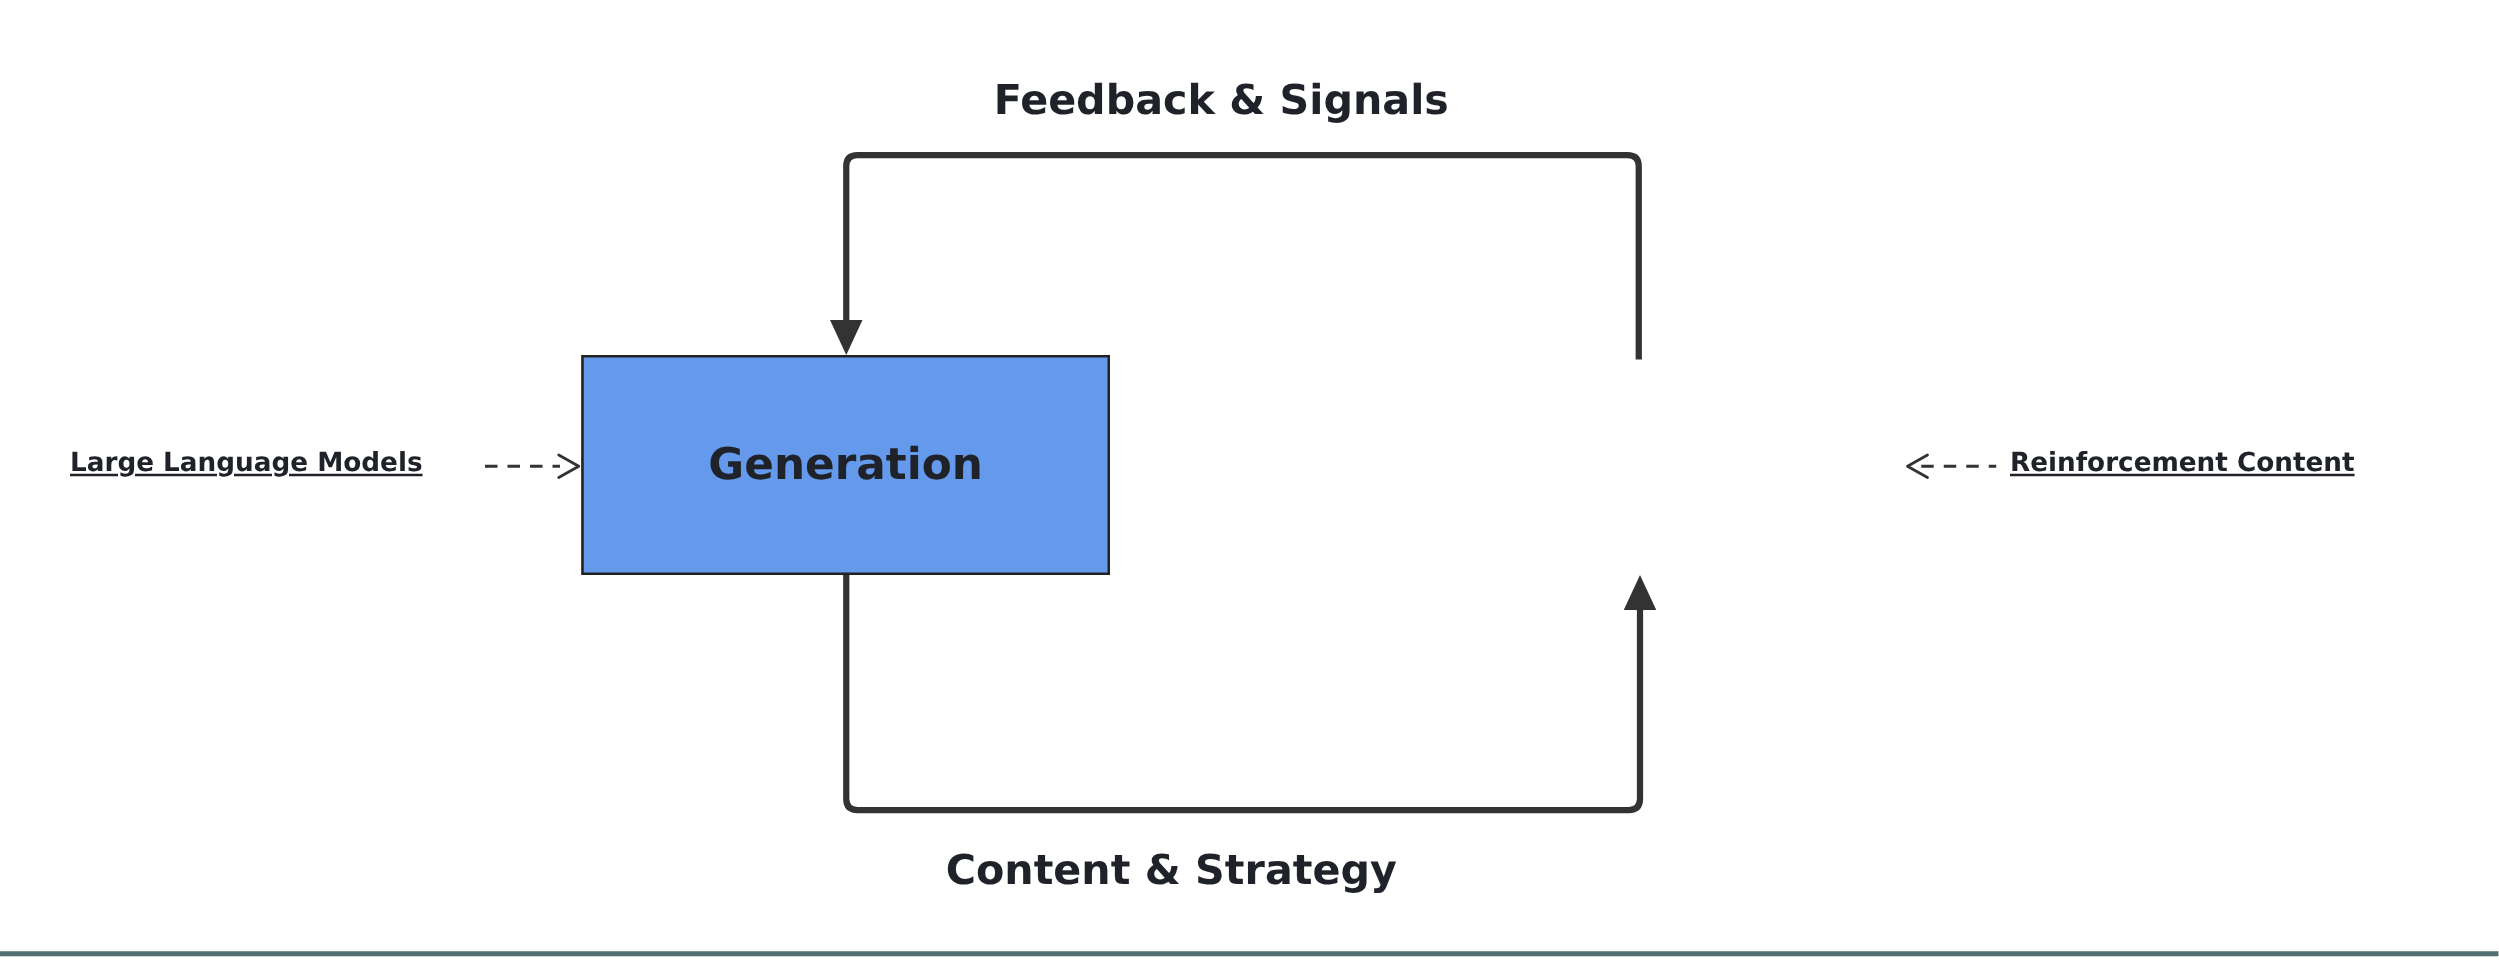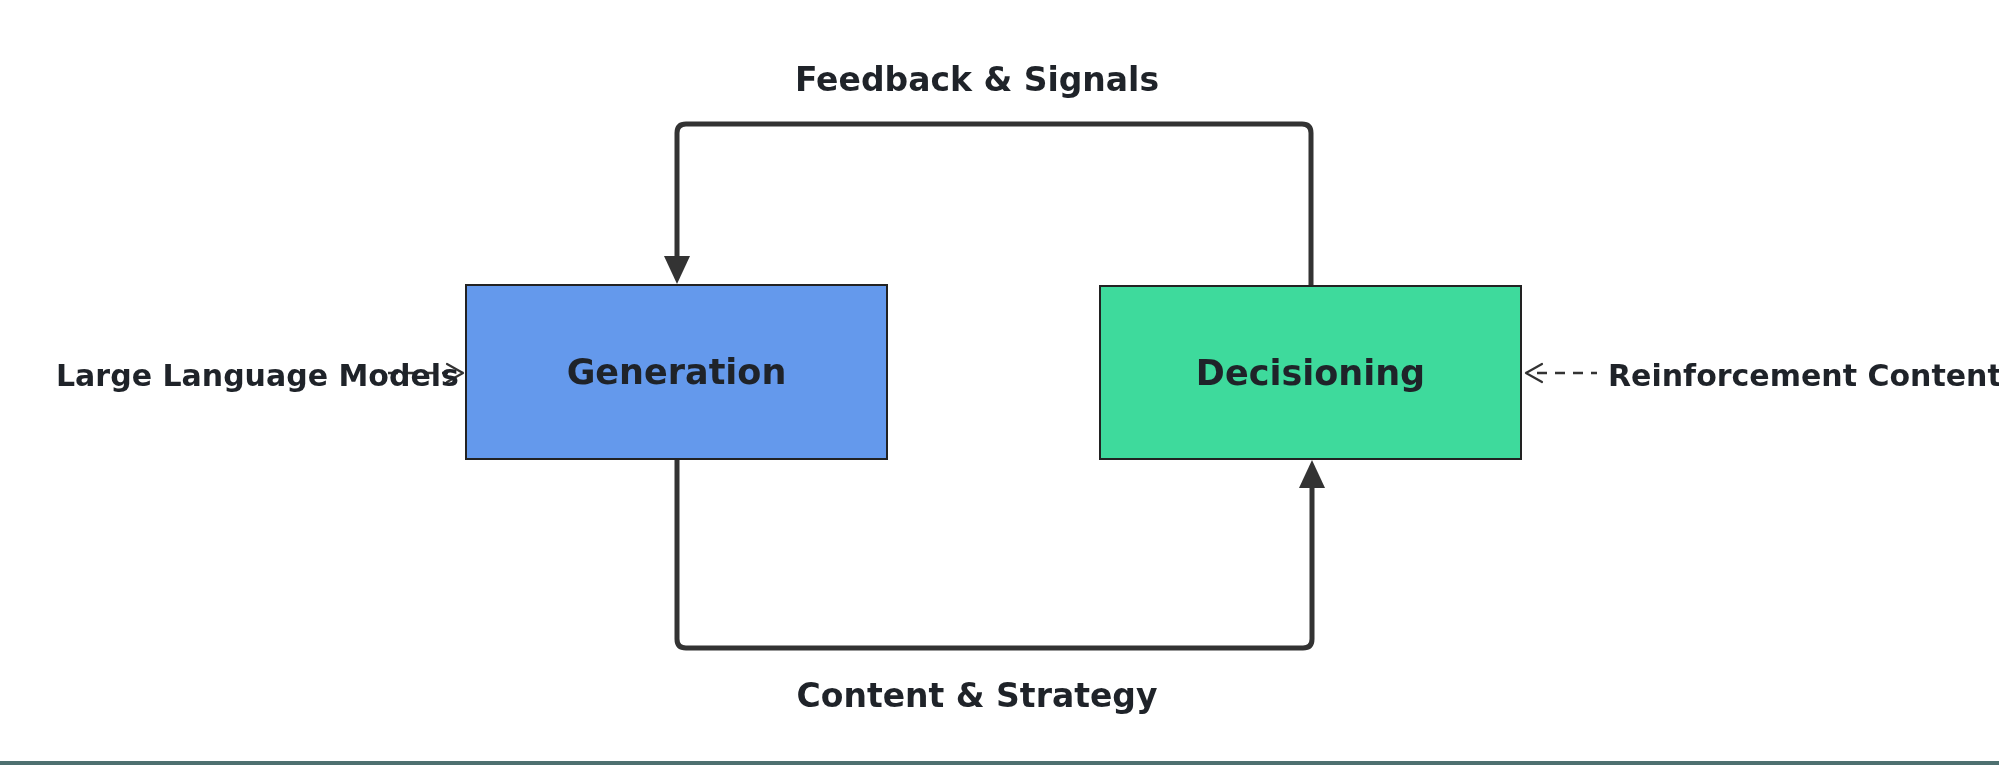--- a/index.html
+++ b/index.html
@@ -64,28 +64,29 @@
   }
   .edge-label {
     position: absolute;
     transform: translateX(-50%);
     white-space: nowrap;
     font-weight: 700;
     font-size: 33px;
     color: var(--text, #1f2329);
   }
   .edge-label-top  { left: 977px; top: 60px; }
-  .edge-label-bottom { left: 977px; top: 676px; }
+  .edge-label-bottom { left: 937px; top: 676px; }
   .side-label {
     position: absolute;
     white-space: nowrap;
     font-weight: 700;
-    font-size: 30px;
+    font-size: 21px;
     color: var(--text, #1f2329);
     top: 358px;
+    text-decoration: underline;
   }
   .side-label-left  { left: 56px; }
   .side-label-right { left: 1608px; }
   .footer-bar {
     position: absolute;
     left: 0; top: 761px;
     width: 100%; height: 4px;
     background: var(--footer, #4e7070);
   }
 </style>
@@ -114,23 +115,20 @@
     <g>
       <path class="dashed-line" d="M 1537 373 L 1597 373"></path>
       <path class="chevron" d="M 1526 373 L 1542 364 M 1526 373 L 1542 382"></path>
     </g>
   </svg>
 
   <div class="node node-generation" style="background: rgb(100, 153, 236);">
     <span>Generation</span>
   </div>
 
-  <div class="node node-decisioning" style="background: rgb(62, 218, 156);">
-    <span>Decisioning</span>
-  </div>
 
   <div class="edge-label edge-label-top">Feedback &amp; Signals</div>
 
   <div class="edge-label edge-label-bottom">Content &amp; Strategy</div>
 
   <div class="side-label side-label-left">Large Language Models</div>
 
   <div class="side-label side-label-right">Reinforcement Content</div>
 
   <div class="footer-bar"></div>

